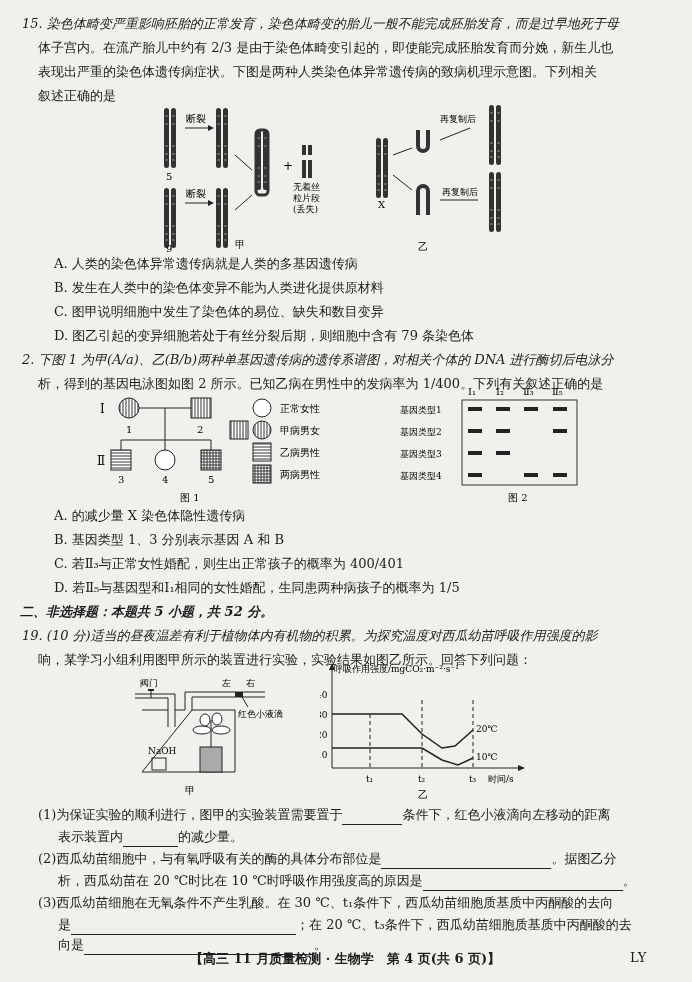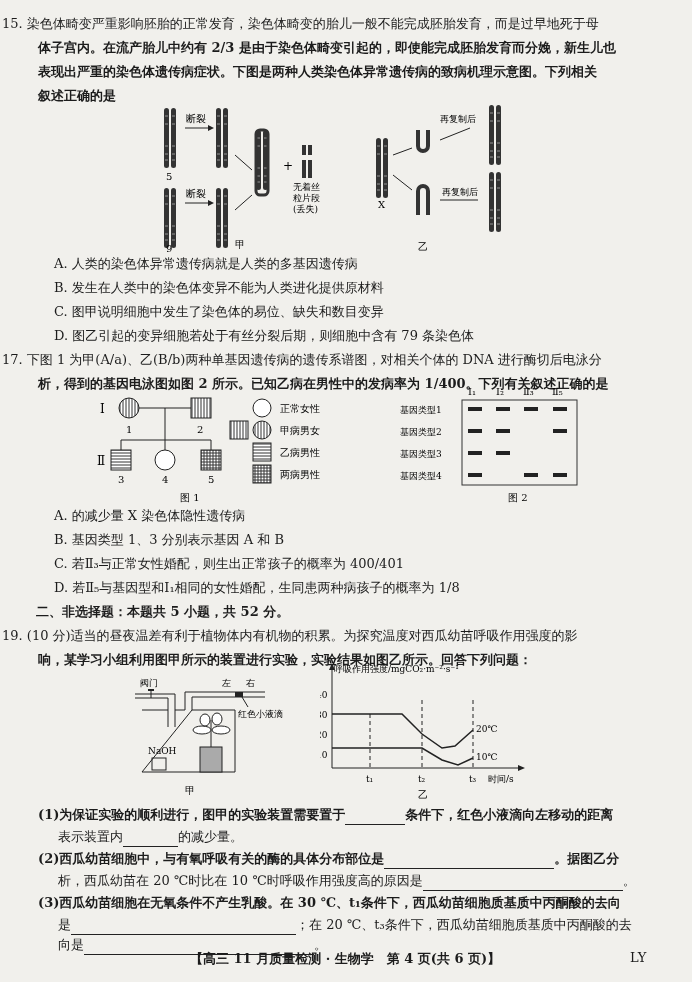--- a/index.html
+++ b/index.html
@@ -1,21 +1,21 @@
 <!DOCTYPE html>
 <html><head>
 <meta charset="utf-8">
 <style>
   html,body{margin:0;padding:0;}
   body{width:692px;height:982px;background:#f1f0ec;color:#1c1c1c;font-family:"DejaVu Serif","Liberation Serif",serif;font-size:13px;position:relative;overflow:hidden;}
   .line{position:absolute;left:0;white-space:nowrap;line-height:20px;}
-  .q{left:2px;}
-  .ind{left:38px;font-weight:bold;}
+  .q{left:22px;font-style:italic;}
+  .ind{left:38px;}
   .opt{left:54px;}
-  .sec{left:36px;font-weight:bold;}
+  .sec{left:20px;font-weight:bold;font-style:italic;}
   .blank{display:inline-block;border-bottom:1px solid #222;height:14px;vertical-align:bottom;}
   svg{position:absolute;}
   .footer{position:absolute;top:950px;left:0;width:692px;font-size:13px;}
   .ftxt{position:absolute;left:190px;font-weight:bold;}
   .fcode{position:absolute;left:630px;}
 </style>
 </head>
 <body>
 
 <div class="line q" style="top:14px">15. 染色体畸变严重影响胚胎的正常发育，染色体畸变的胎儿一般不能完成胚胎发育，而是过早地死于母</div>
@@ -82,21 +82,21 @@
   <text x="292" y="95" font-size="9">再复制后</text>
   <use href="#chr" x="345" y="72"></use>
   <text x="268" y="150" font-size="10">乙</text>
 </svg>
 
 <div class="line opt" style="top:254px">A. 人类的染色体异常遗传病就是人类的多基因遗传病</div>
 <div class="line opt" style="top:278px">B. 发生在人类中的染色体变异不能为人类进化提供原材料</div>
 <div class="line opt" style="top:302px">C. 图甲说明细胞中发生了染色体的易位、缺失和数目变异</div>
 <div class="line opt" style="top:326px">D. 图乙引起的变异细胞若处于有丝分裂后期，则细胞中含有 79 条染色体</div>
 
-<div class="line q" style="top:350px">17. 下图 1 为甲(A/a)、乙(B/b)两种单基因遗传病的遗传系谱图，对相关个体的 DNA 进行酶切后电泳分</div>
+<div class="line q" style="top:350px">2. 下图 1 为甲(A/a)、乙(B/b)两种单基因遗传病的遗传系谱图，对相关个体的 DNA 进行酶切后电泳分</div>
 <div class="line ind" style="top:374px">析，得到的基因电泳图如图 2 所示。已知乙病在男性中的发病率为 1/400。下列有关叙述正确的是</div>
 
 <svg style="left:95px;top:383px" width="280" height="120" viewBox="0 0 280 120">
   <defs>
     <pattern id="vstripe" width="3" height="3" patternUnits="userSpaceOnUse">
         <rect width="3" height="3" fill="#fff"></rect>
         <line x1="1" y1="0" x2="1" y2="3" stroke="#333" stroke-width="1"></line>
       </pattern>
     <pattern id="hstripe" width="3" height="3" patternUnits="userSpaceOnUse">
         <rect width="3" height="3" fill="#fff"></rect>
@@ -162,21 +162,21 @@
     <rect x="68" y="90" width="14" height="4"></rect>
       <rect x="124" y="90" width="14" height="4"></rect>
       <rect x="153" y="90" width="14" height="4"></rect>
   </g>
   <text x="108" y="118" font-size="10">图 2</text>
 </svg>
 
 <div class="line opt" style="top:506px">A. 的减少量 X 染色体隐性遗传病</div>
 <div class="line opt" style="top:530px">B. 基因类型 1、3 分别表示基因 A 和 B</div>
 <div class="line opt" style="top:554px">C. 若Ⅱ₃与正常女性婚配，则生出正常孩子的概率为 400/401</div>
-<div class="line opt" style="top:578px">D. 若Ⅱ₅与基因型和Ⅰ₁相同的女性婚配，生同患两种病孩子的概率为 1/8</div>
+<div class="line opt" style="top:578px">D. 若Ⅱ₅与基因型和Ⅰ₁相同的女性婚配，生同患两种病孩子的概率为 1/5</div>
 
 <div class="line sec" style="top:602px">二、非选择题：本题共 5 小题，共 52 分。</div>
 
 <div class="line q" style="top:626px">19. (10 分)适当的昼夜温差有利于植物体内有机物的积累。为探究温度对西瓜幼苗呼吸作用强度的影</div>
 <div class="line ind" style="top:650px">响，某学习小组利用图甲所示的装置进行实验，实验结果如图乙所示。回答下列问题：</div>
 
 <svg style="left:130px;top:672px" width="180" height="130" viewBox="0 0 180 130">
   <text x="10" y="14" font-size="9">阀门</text>
   <line x1="5" y1="22" x2="45" y2="22" stroke="#222"></line>
   <line x1="5" y1="26" x2="38" y2="26" stroke="#222"></line>

